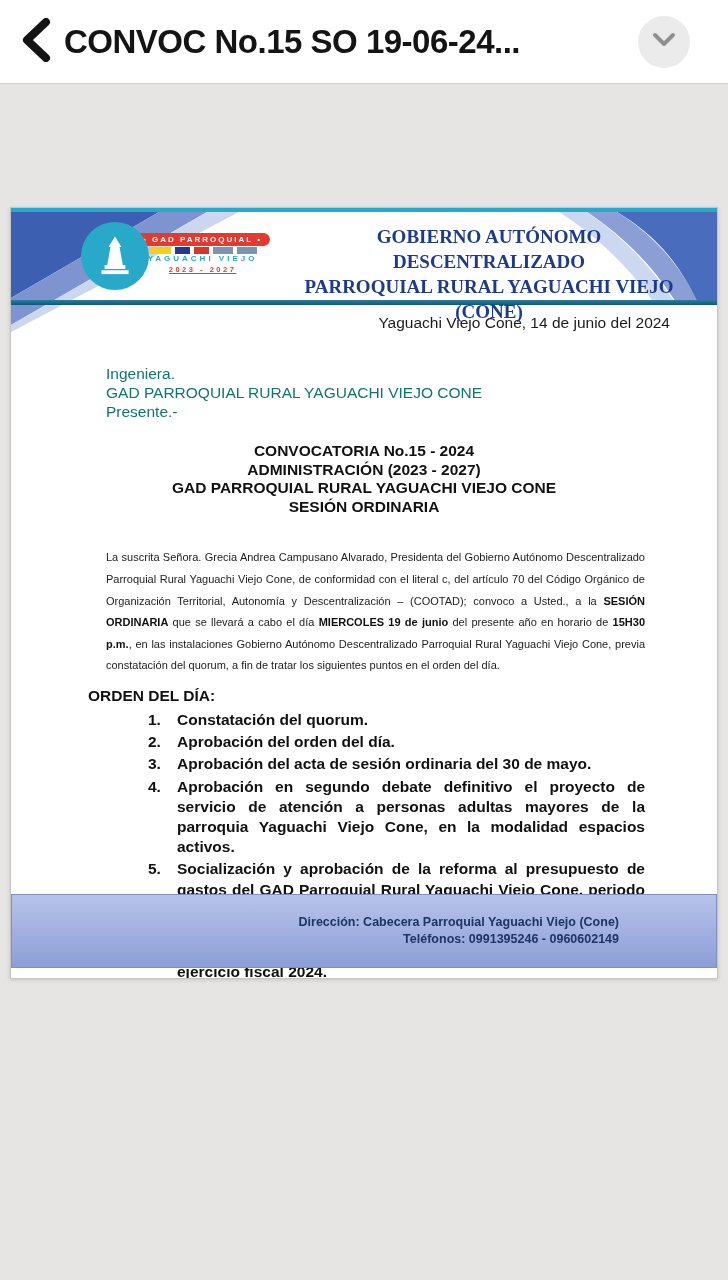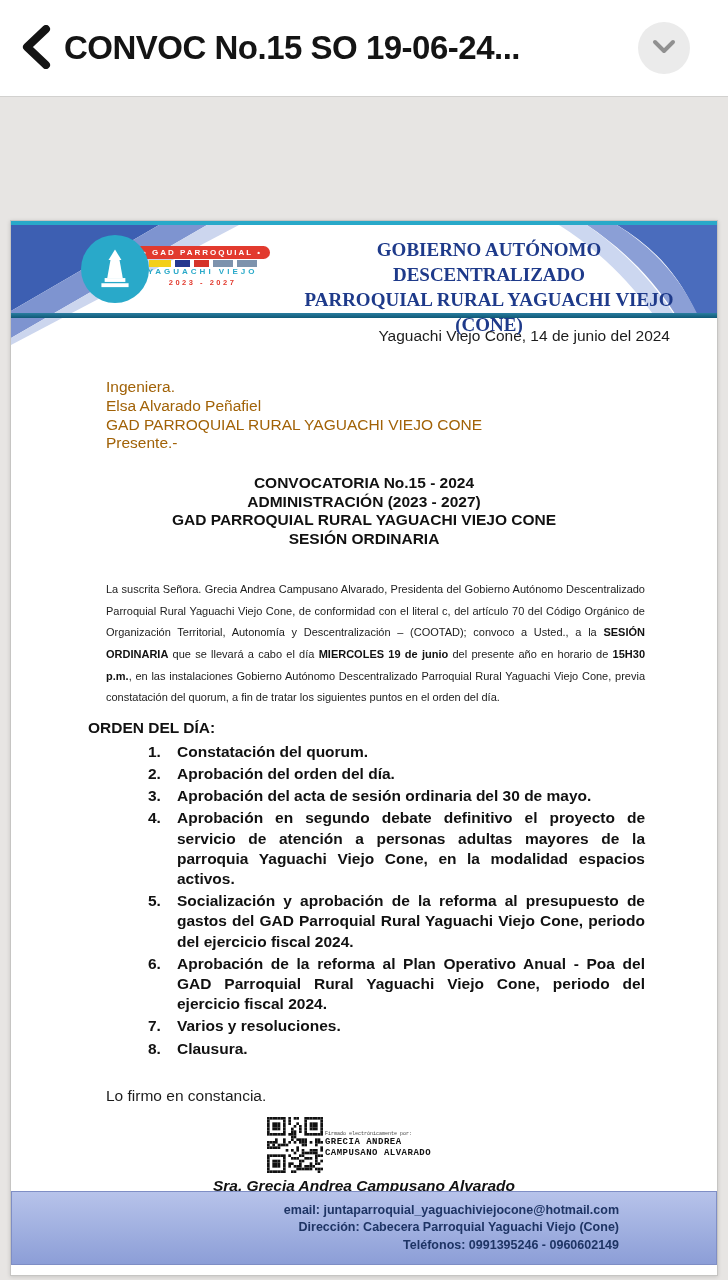--- a/index.html
+++ b/index.html
@@ -6,21 +6,21 @@
   html,body { width:728px; height:1280px; }
   body {
     font-family:"Liberation Sans", sans-serif;
     background:#e7e5e3;
     overflow:hidden;
     position:relative;
   }
 
   
   .appbar {
-    position:relative; height:97px; background:#ffffff;
+    position:relative; height:84px; background:#ffffff;
     display:flex; align-items:center;
     border-bottom:1px solid #d2d1cf;
   }
   .back-btn {
     width:56px; height:60px; margin-left:8px;
     display:flex; align-items:center; justify-content:center;
     background:none; border:none; cursor:pointer;
   }
   .appbar-title {
     font-size:33px; font-weight:bold; color:#141414;
@@ -30,21 +30,21 @@
   .expand-btn {
     width:52px; height:52px; border-radius:50%;
     background:#ebebeb; border:none; cursor:pointer;
     margin-right:38px; margin-left:8px;
     display:flex; align-items:center; justify-content:center;
   }
 
   
   .doc-wrap { padding:123px 10px 0 10px; }
   .page {
-    position:relative; background:#ffffff; height:1056px;
+    position:relative; background:#ffffff; height:772px;
     border:1px solid #c6c5c3;
     box-shadow:0 1px 4px rgba(0,0,0,.14);
     overflow:hidden;
   }
   .page-topline { height:4px; background:var(--teal,#2aa0c0); }
 
   
   .doc-header { position:relative; height:88px; }
   .corner-left  { position:absolute; left:0; top:0; z-index:1; }
   .corner-right { position:absolute; right:0; top:0; z-index:1; }
@@ -72,36 +72,36 @@
   .fy { width:22px; background:#f3cf1a; }
   .fb { width:15px; background:#24388f; }
   .fr { width:15px; background:#d5352b; }
   .fg { width:20px; background:#7d93ad; }
   .logo-sub {
     color:var(--teal,#29a9c9); font-size:8px; font-weight:bold;
     letter-spacing:3px; margin-top:0; white-space:nowrap;
   }
   .logo-period {
     color:var(--red,#e23a2e); font-size:7.5px; font-weight:bold;
-    letter-spacing:2.5px; margin-top:2px; white-space:nowrap;
+    letter-spacing:2.5px; margin-top:2px; white-space:nowrap;text-decoration:underline;
   }
 
   .doc-title {
     position:absolute; left:290px; right:40px; top:12px; z-index:3;
     text-align:center; font-family:"Liberation Serif", serif;
     font-weight:bold; color:var(--navy,#1e3a8a);
     font-size:19px; line-height:25px;
   }
 
   .header-rule { height:5px; background:linear-gradient(#2a7ea0,#0f5876); position:relative; z-index:3; }
 
   
   .date-line { margin-top:9px; text-align:right; padding-right:47px; font-size:15.5px; color:#1c1c1c; }
 
-  .addressee { margin-top:33px; padding-left:95px; font-size:15.5px; line-height:18.8px; color:#a16207; }
+  .addressee { margin-top:33px; padding-left:95px; font-size:15.5px; line-height:18.8px; color:#0f766e; }
 
   .headings { margin-top:21px; text-align:center; font-weight:bold; font-size:15.5px; line-height:18.5px; color:#111; }
 
   .body-par {
     margin-top:31px; padding:0 72px 0 95px;
     font-size:11px; line-height:21.6px; text-align:justify; color:#1c1c1c;
   }
   .body-par b { color:#111; }
 
   .agenda-title { margin-top:4px; padding-left:77px; font-weight:bold; font-size:15.5px; color:#111; margin-top:10px; }
@@ -205,21 +205,20 @@
         <div>GOBIERNO AUTÓNOMO DESCENTRALIZADO</div>
         <div>PARROQUIAL RURAL YAGUACHI VIEJO (CONE)</div>
       </div>
     </div>
     <div class="header-rule"></div>
 
     <div class="date-line">Yaguachi Viejo Cone, 14 de junio del 2024</div>
 
     <div class="addressee">
         <div>Ingeniera.</div>
-        <div>Elsa Alvarado Peñafiel</div>
         <div>GAD PARROQUIAL RURAL YAGUACHI VIEJO CONE</div>
         <div>Presente.-</div>
       </div>
 
     <div class="headings">
         <div>CONVOCATORIA No.15 - 2024</div>
         <div>ADMINISTRACIÓN (2023 - 2027)</div>
         <div>GAD PARROQUIAL RURAL YAGUACHI VIEJO CONE</div>
         <div>SESIÓN ORDINARIA</div>
       </div>
@@ -490,18 +489,17 @@
         </div>
       </div>
     </div>
 
     <div class="signature">
         <div>Sra. Grecia Andrea Campusano Alvarado</div>
         <div>PRESIDENTA</div>
       </div>
 
     <footer class="doc-footer">
-        <div>email: juntaparroquial_yaguachiviejocone@hotmail.com</div>
         <div>Dirección: Cabecera Parroquial Yaguachi Viejo (Cone)</div>
         <div>Teléfonos: 0991395246 - 0960602149</div>
       </footer>
   </div>
 </div>
 
 </body></html>

